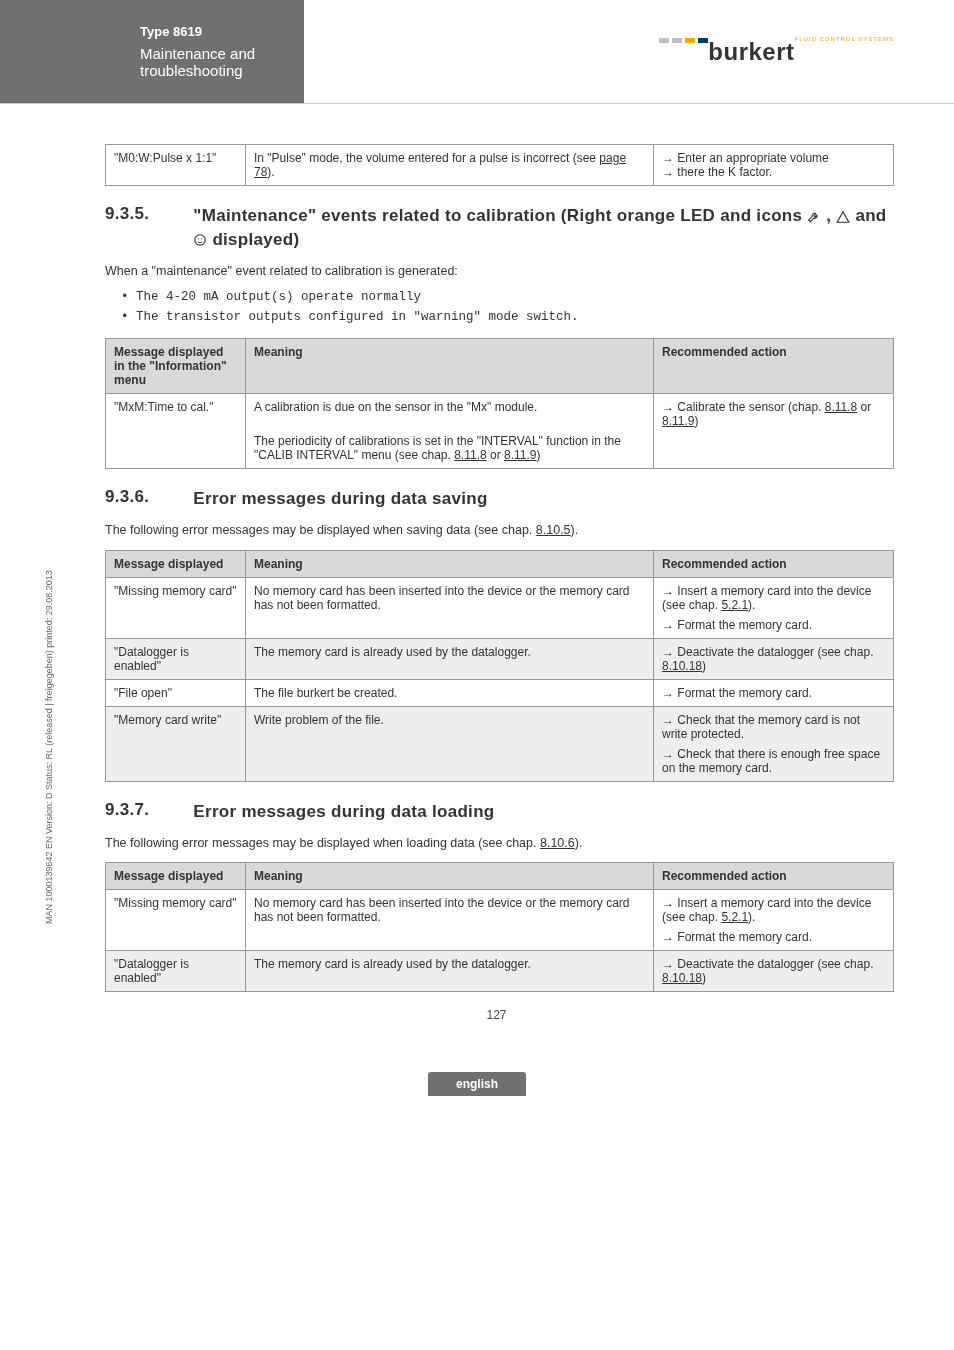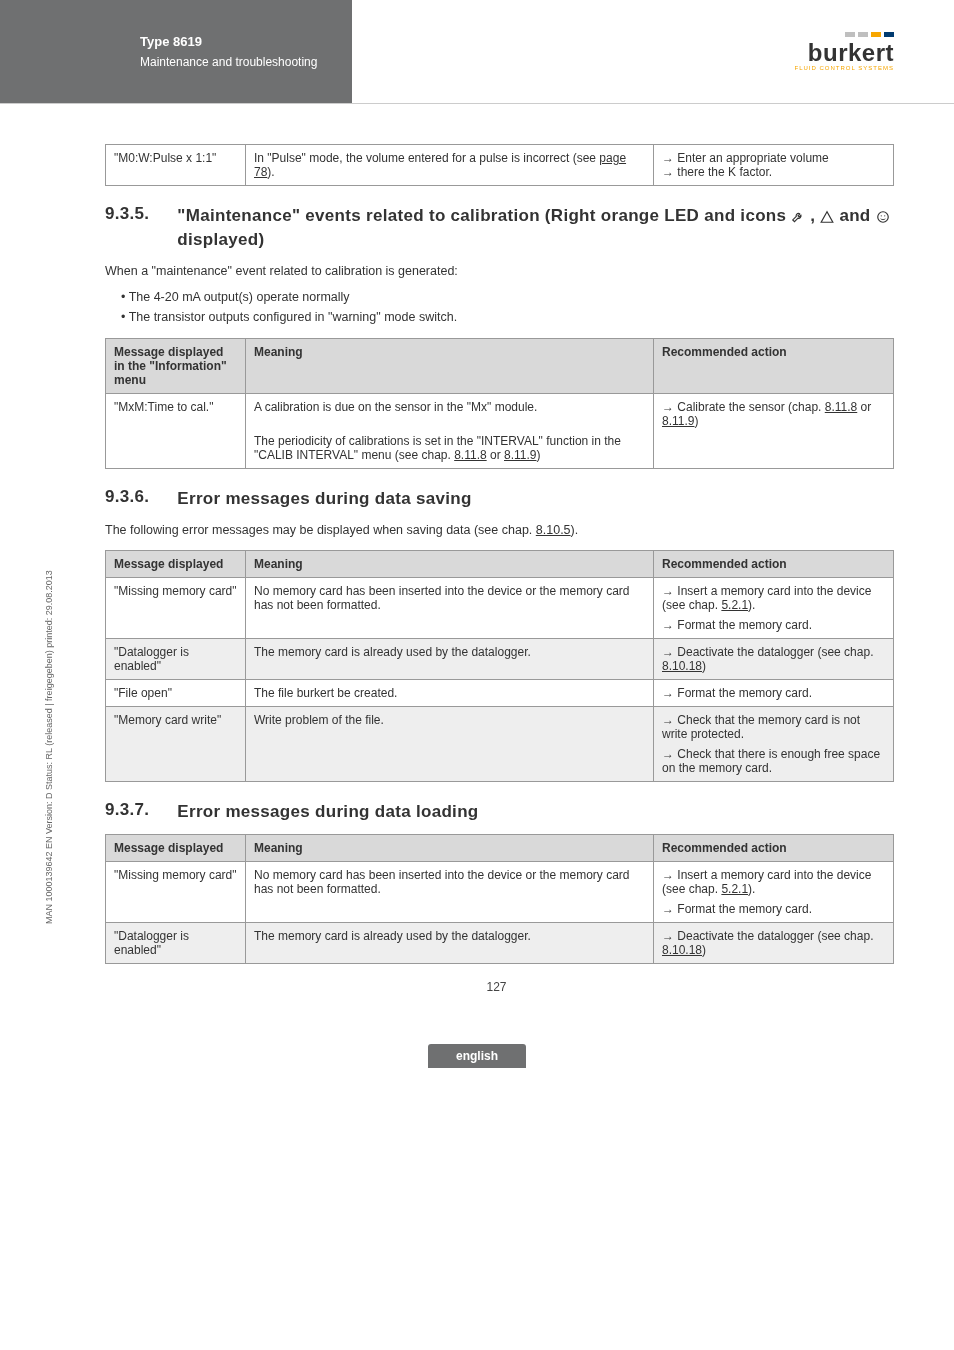--- a/index.html
+++ b/index.html
@@ -9,38 +9,38 @@
     color: #333;
     background: #fff;
     width: 954px;
   }
   .topbar {
     display: flex;
     height: 104px;
     border-bottom: 1px solid #ccc;
   }
   .topbar-left {
-    width: 352px;
+    width: 304px;
     background: #6f7071;
     display: flex;
     flex-direction: column;
     justify-content: center;
     padding-left: 140px;
     color: #fff;
   }
   .topbar-left .type { font-weight: bold; font-size: 13px; }
-  .topbar-left .sub  { font-size: 12px; margin-top: 6px; }
+  .topbar-left .sub  { font-size: 15px; margin-top: 6px; }
   .topbar-right {
     flex: 1;
     display: flex;
     align-items: center;
     justify-content: flex-end;
     padding-right: 60px;
   }
-  .logo { display: flex; flex-direction: column; align-items: flex-end; }
+  .logo { display: flex; flex-direction: row; align-items: flex-start; }
   .logo-bars { display: flex; gap: 3px; margin-bottom: 2px; }
   .logo-bars span { display: inline-block; width: 10px; height: 5px; }
   .logo-text { font-size: 24px; font-weight: bold; letter-spacing: 0.5px; color: #333; }
   .logo-tag  { font-size: 6px; letter-spacing: 1px; color: #f7a600; margin-top: -2px; }
   .content {
     padding: 40px 60px 20px 105px;
     position: relative;
   }
   .sidetext {
     position: absolute;
@@ -67,38 +67,38 @@
   table.datatable th {
     background: #d9d9d9;
     font-weight: bold;
   }
   table.datatable td.shaded { background: #eee; }
   h2.section {
     font-size: 17px;
     font-weight: bold;
     margin: 18px 0 10px 0;
     display: flex;
-    gap: 28px;
+    gap: 44px;
     letter-spacing: 0.3px;
   }
   h2.section .num { flex: 0 0 auto; }
   h2.section .ttl { flex: 1; line-height: 1.4; }
   p.body {
     font-size: 12.5px;
     margin: 8px 0 10px 0;
     line-height: 1.5;
   }
   ul.bullets {
     font-size: 12.5px;
     margin: 4px 0 14px 0;
     padding-left: 16px;
     list-style: none;
   }
   ul.bullets li::before { content: "• "; }
-  ul.bullets li { margin-bottom: 6px; }
+  ul.bullets li { margin-bottom: 6px; font-family: Liberation Mono, monospace; }
   .underline { text-decoration: underline; }
   .arrow::before { content: "→ "; }
   .footer {
     display: flex;
     justify-content: center;
     margin-top: 30px;
   }
   .footer-tab {
     background: #6f7071;
     color: #fff;
@@ -254,20 +254,23 @@
         <div class="arrow" style="margin-top:6px"><span>Check that there is enough free space on the memory card.</span></div>
       </td>
     </tr>
   </tbody>
     </table>
 
   <h2 class="section">
     <span class="num">9.3.7.</span>
     <span class="ttl">Error messages during data loading</span>
   </h2>
+  <p class="body">
+    <span>The following error messages may be displayed when loading data (see chap. </span><span class="underline">8.10.6</span><span>).</span>
+  </p>
 
   <table class="datatable">
     <tbody>
         <tr>
       <th style="width:140px">Message displayed</th>
       <th>Meaning</th>
       <th style="width:240px">Recommended action</th>
     </tr>
     <tr>
       <td>"Missing memory card"</td>

